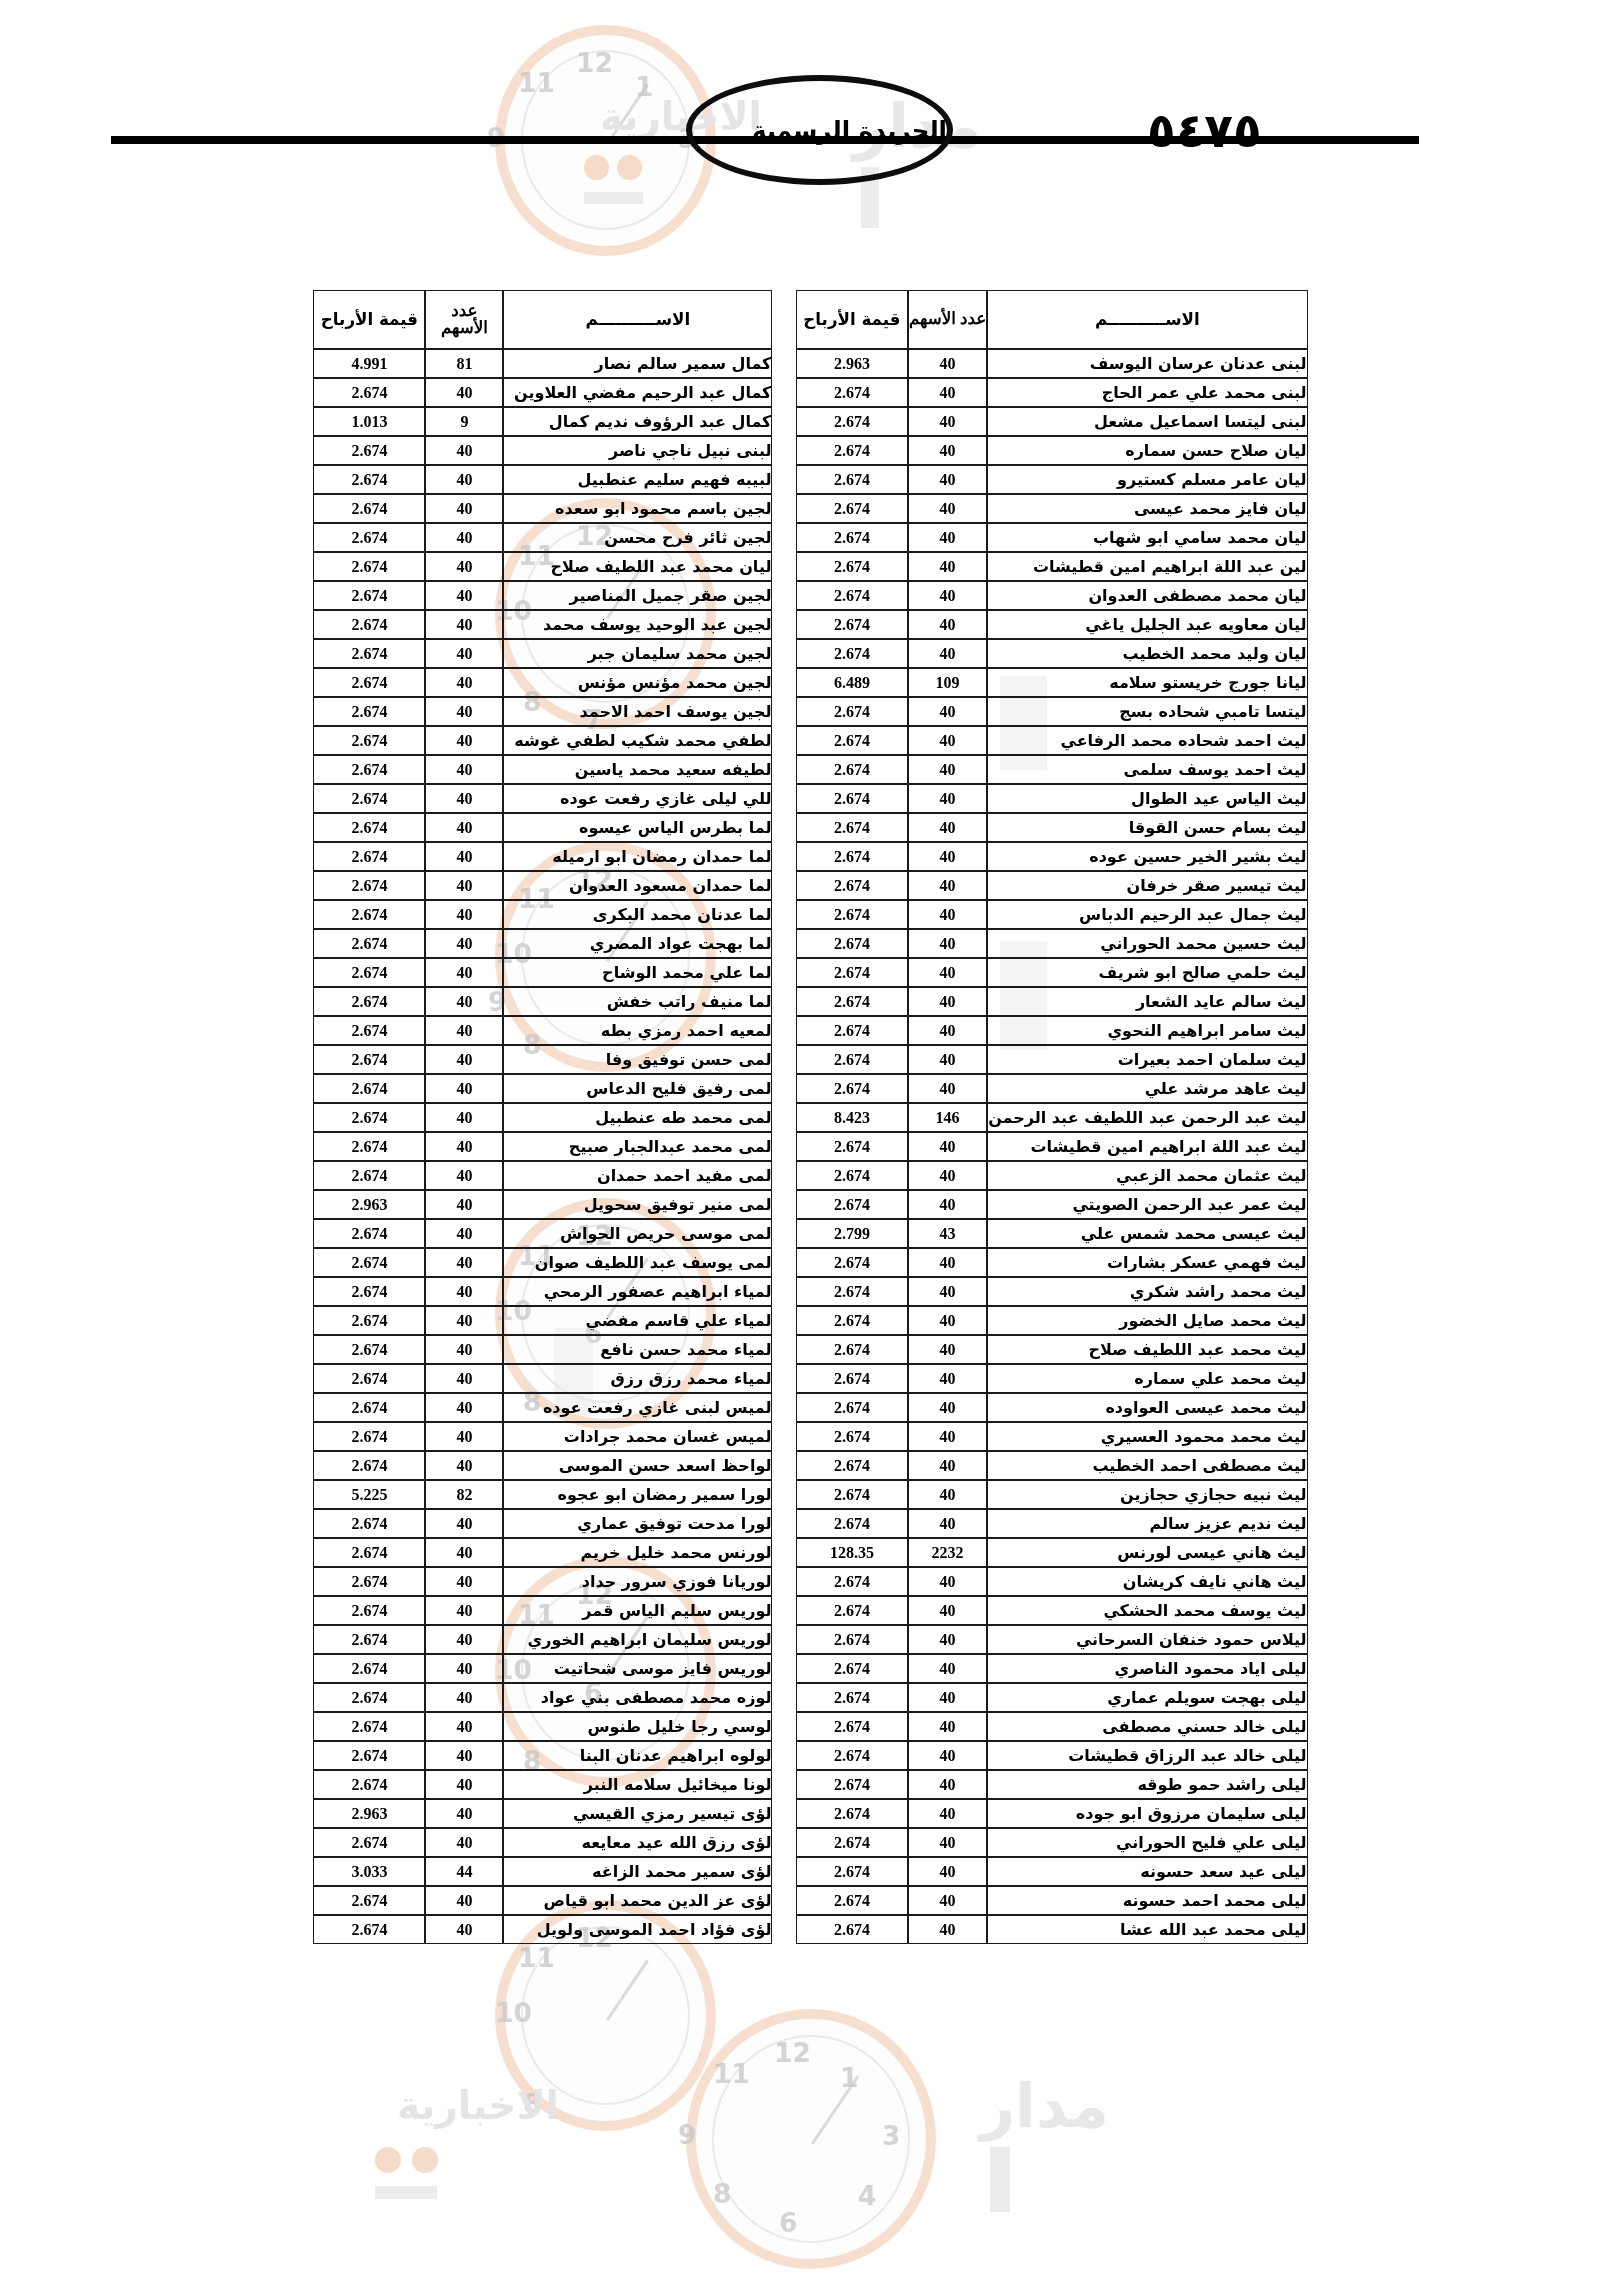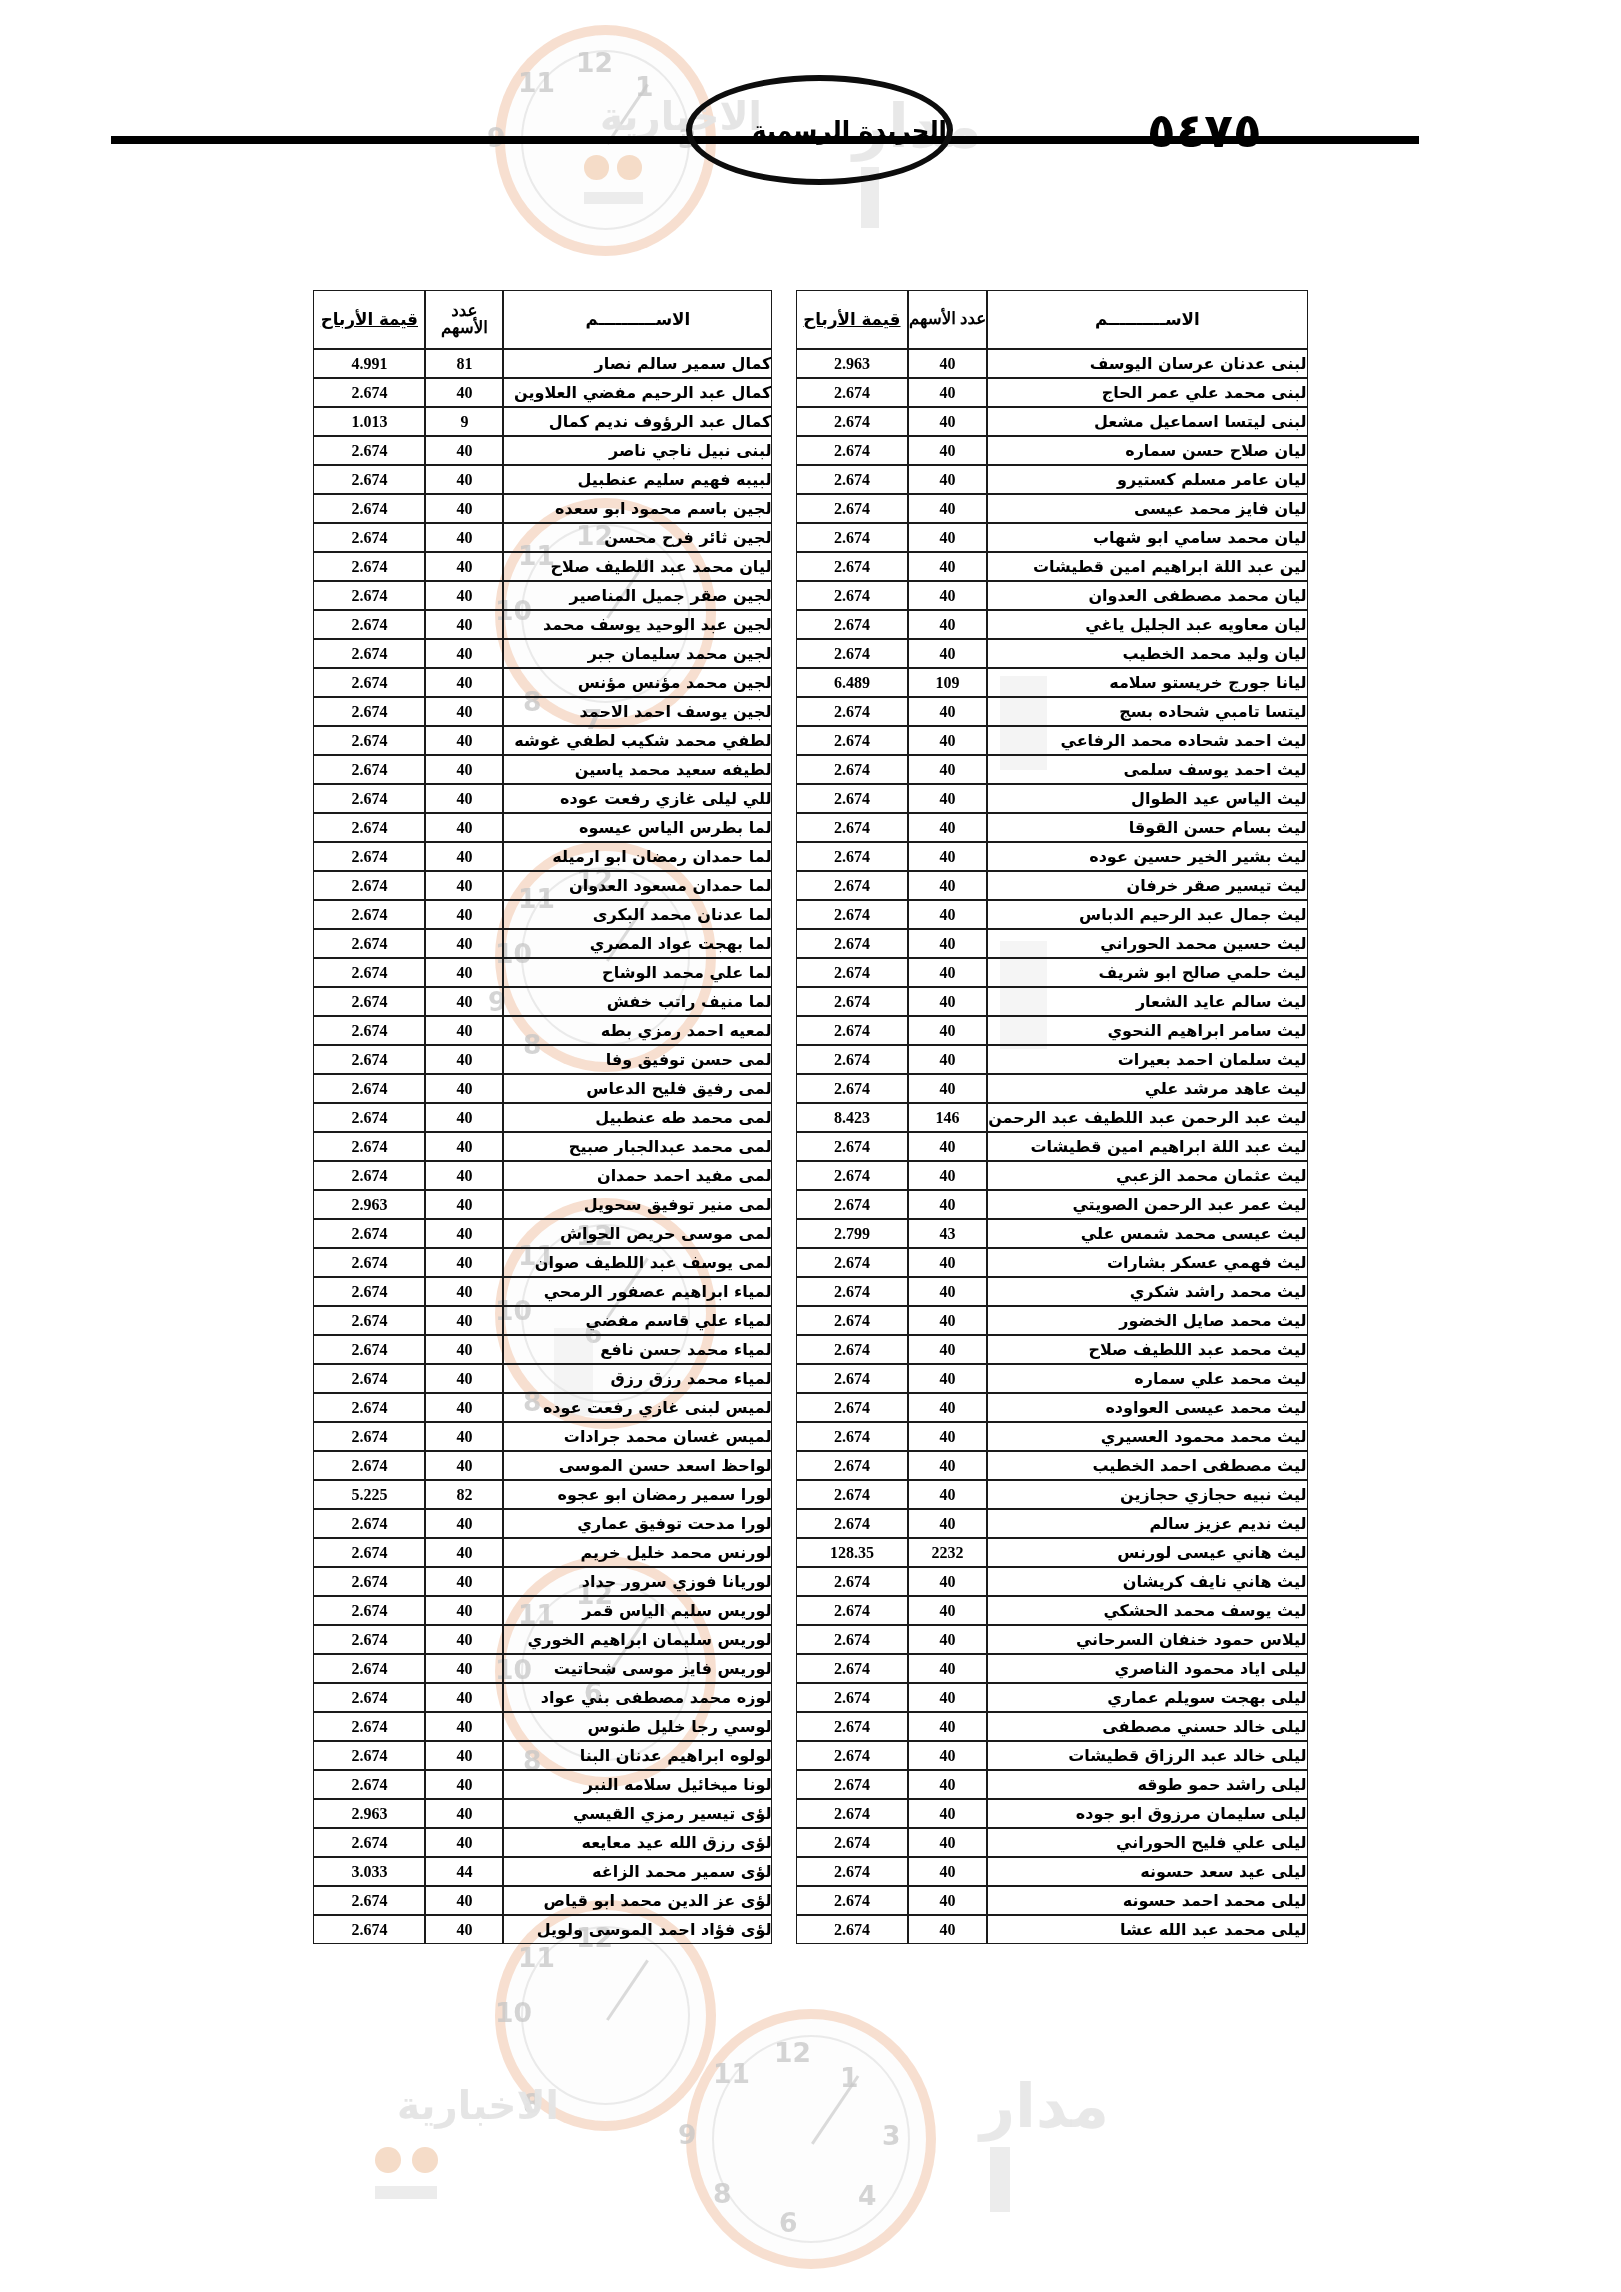--- a/index.html
+++ b/index.html
@@ -171,21 +171,21 @@
     font-size: 18.6px;
   }
   th.h-profit, td.c-profit {
     width: 110px;
     text-align: center;
     direction: ltr;
     font-family: "Liberation Serif", "DejaVu Serif", serif;
     font-size: 18.6px;
   }
   th.h-shares { font-family: Liberation Serif, serif; font-size: 15.7px; }
-  th.h-profit { font-family: "DejaVu Sans", sans-serif; font-size: 16.7px; text-decoration: underline; }
+  th.h-profit { font-family: "DejaVu Sans", sans-serif; font-size: 16.7px; }
   .hdr-name-inner {
     display: inline-block;
     text-align: center;
     width: 100%;
     letter-spacing: 0;
   }
 </style>
 </head>
 <body>
 

